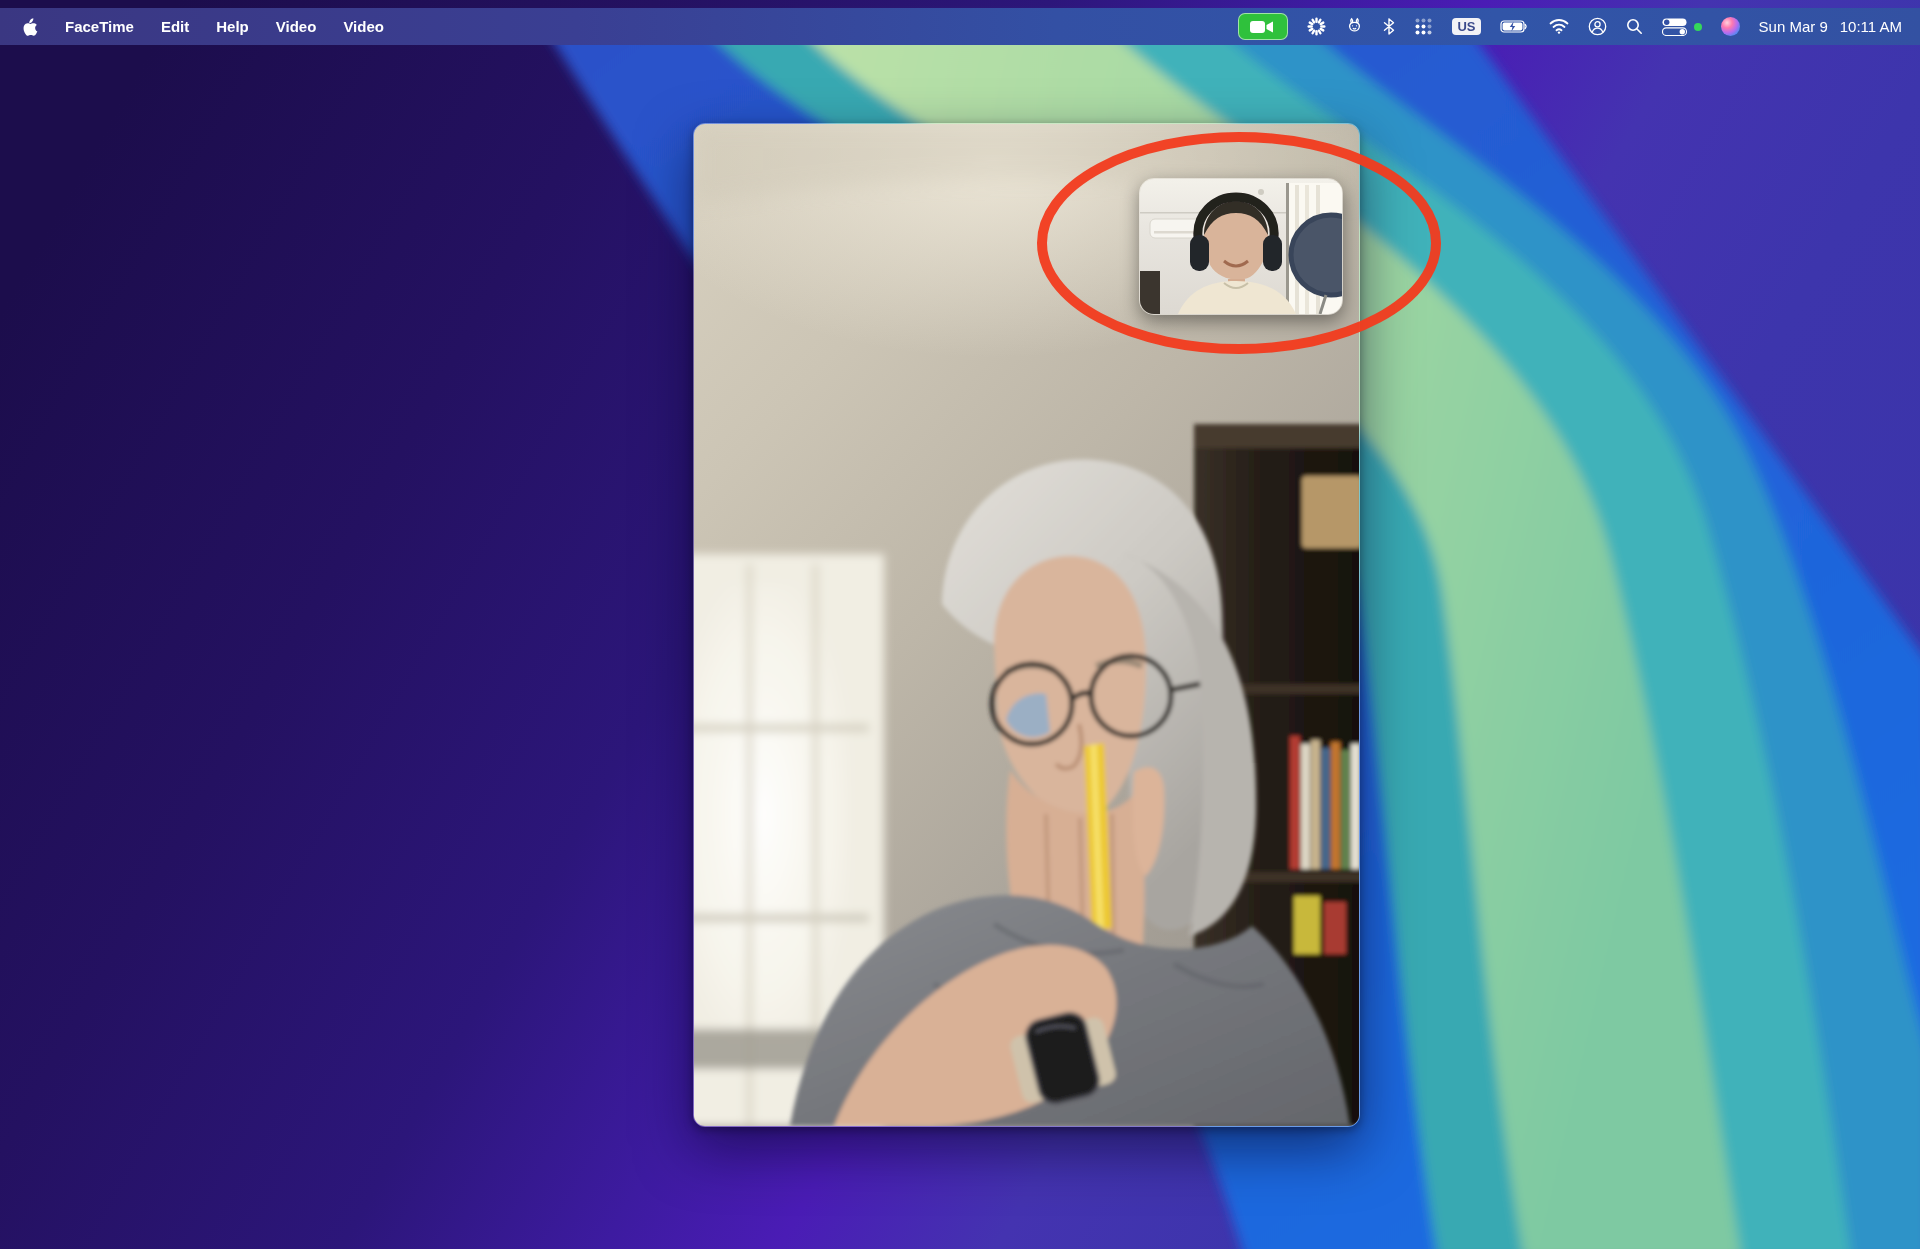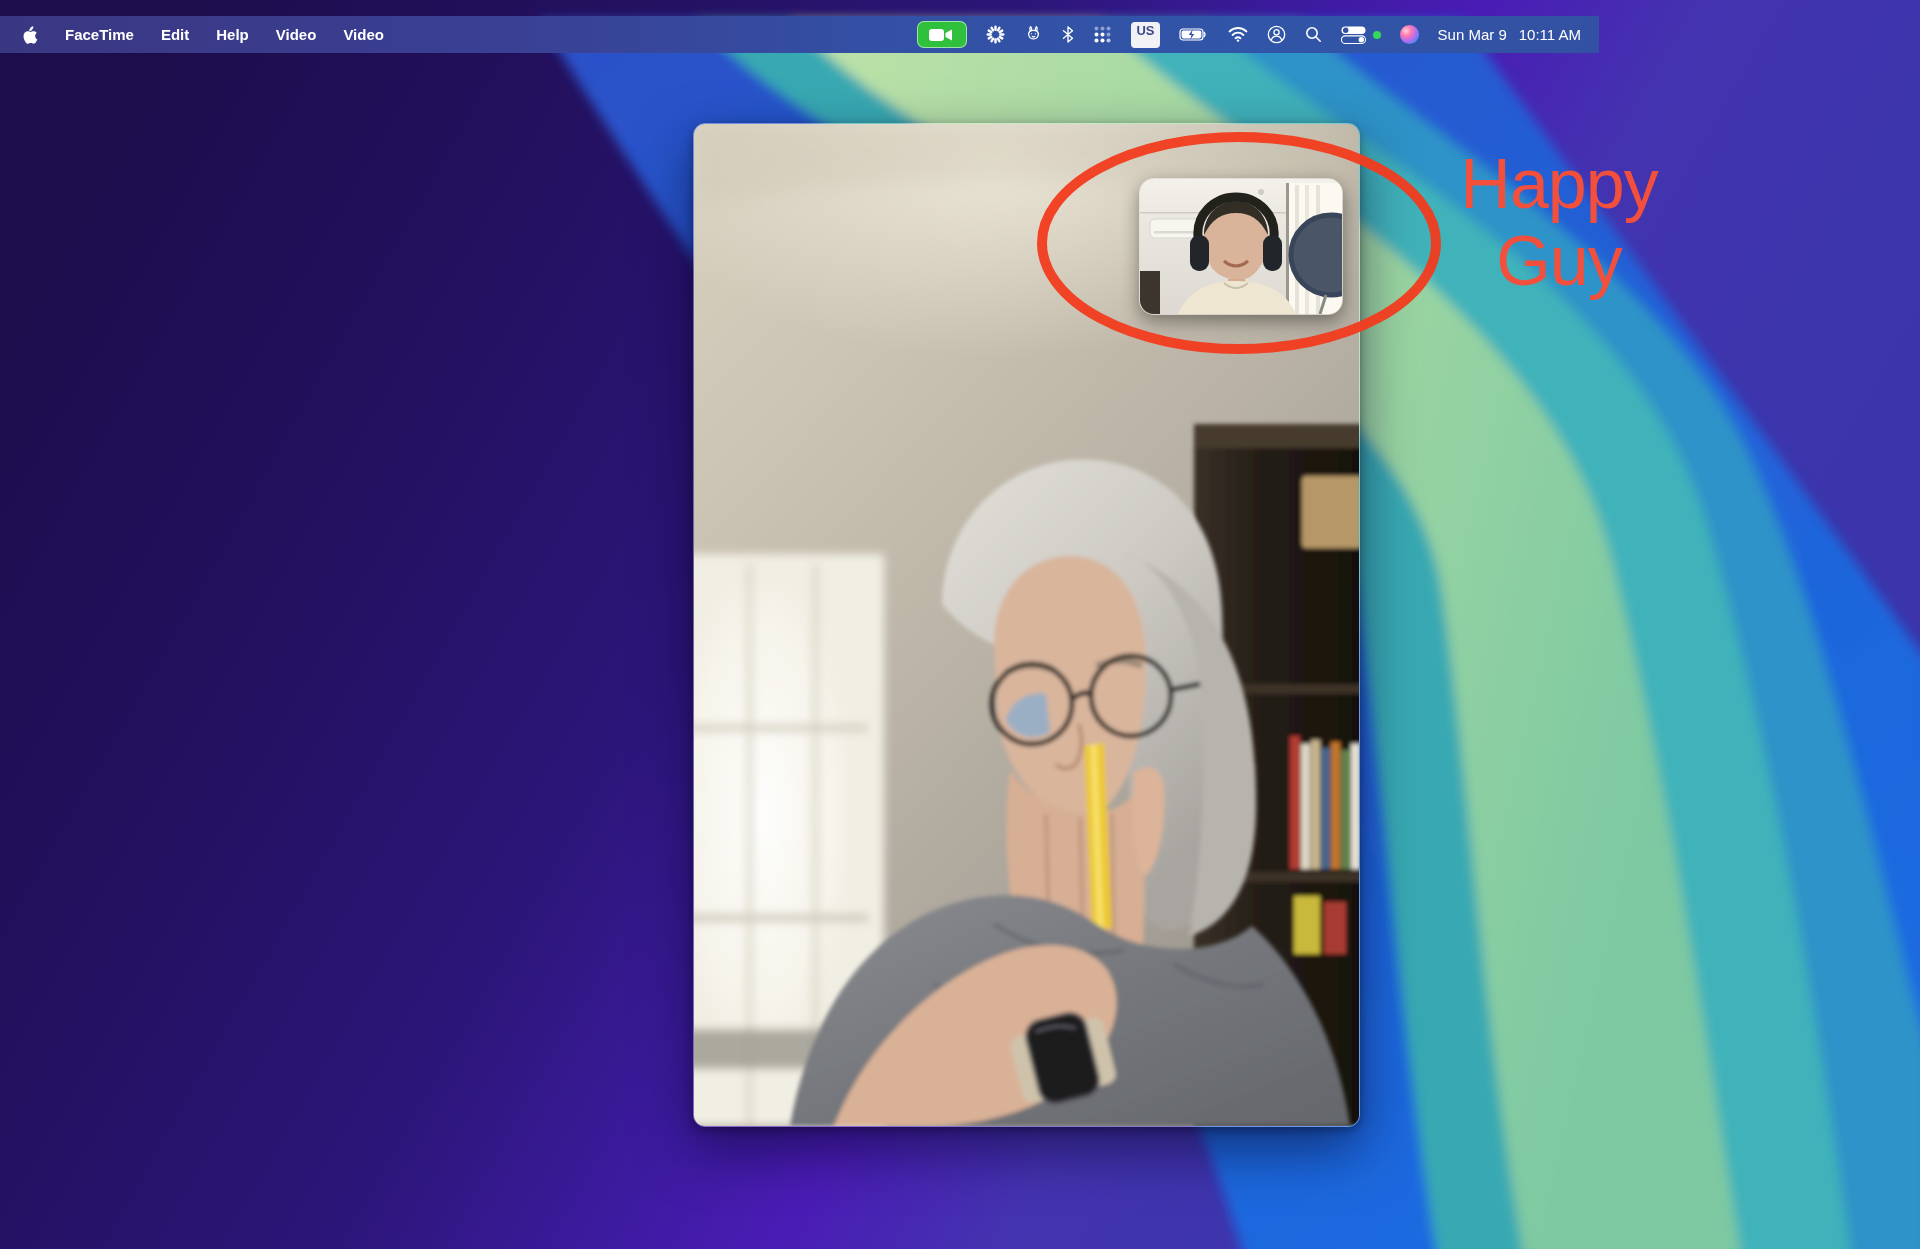--- a/index.html
+++ b/index.html
@@ -1,34 +1,34 @@
 <!DOCTYPE html>
 <html><head>
 <meta charset="utf-8">
 <style>
   html,body{margin:0;padding:0;background:#000;}
   #screen{position:relative;width:1920px;height:1249px;overflow:hidden;
           font-family:"Liberation Sans",sans-serif;-webkit-font-smoothing:antialiased;}
   
   #wallpaper{position:absolute;inset:0;z-index:0;}
   
-  #menubar{position:absolute;left:0;top:16px;width:1599px;height:37px;z-index:10;
+  #menubar{position:absolute;left:0;top:8px;width:1920px;height:37px;z-index:10;
            display:flex;align-items:center;justify-content:space-between;
            background:linear-gradient(to right,#3a3782 0%,#3a3f93 30%,#3350a4 55%,#3155a8 78%,#3351a2 100%);
            color:#fff;font-size:15px;}
   .mb-left{display:flex;align-items:center;gap:27px;padding-left:21px;}
   .mb-left .menu-item{white-space:nowrap;cursor:default;font-weight:bold;}
   .menu-item.app-name{font-weight:700;}
   .mb-right{display:flex;align-items:center;gap:19px;padding-right:18px;}
   .mb-right svg{display:block;}
   .status-icn{display:flex;align-items:center;justify-content:center;}
   .ft-pill{width:48px;height:25px;border-radius:7px;background:#2fc13c;
            border:1px solid rgba(255,255,255,.55);display:flex;align-items:center;justify-content:center;}
   .us-badge{background:#f2f2f6;color:#3b4a8c;font-weight:700;font-size:13px;
-            border-radius:4px;padding:1px 5px 10px;line-height:15px;}
+            border-radius:4px;padding:1px 5px 1px;line-height:15px;}
   .cc-wrap{display:flex;align-items:center;gap:5px;}
   .green-dot{width:8px;height:8px;border-radius:50%;background:#35d75a;}
   .siri-icn{width:19px;height:19px;border-radius:50%;
             background:radial-gradient(circle at 32% 30%,#ffd2dd 0%,#ff7ab0 28%,#b56cf0 55%,#3f8ef2 82%,#2a66d8 100%);}
   .clock{display:flex;gap:12px;white-space:nowrap;font-size:15px;text-align:right;}
   
   #ft-window{position:absolute;left:693px;top:123px;width:665px;height:1002px;z-index:5;
              border-radius:12px;overflow:hidden;border:1px solid rgba(255,255,255,.35);
              box-shadow:0 22px 55px rgba(8,4,40,.55),0 3px 10px rgba(0,0,0,.35);}
   #ft-window svg.scene{position:absolute;inset:0;}
@@ -390,18 +390,14 @@
           <path d="M38,135 C48,112 68,102 96,102 C124,102 146,112 156,135 Z" fill="#efe6d2"></path>
           <path d="M84,104 Q96,114 108,104" stroke="#c8c0a8" stroke-width="2" fill="none"></path>
         </g>
       </svg>
     </div>
   </div>
 
   <svg id="annotation-layer" width="1920" height="1249" viewBox="0 0 1920 1249">
     <ellipse cx="1239" cy="243" rx="197" ry="106" fill="none" stroke="#f23b1d" stroke-width="10" opacity="0.95"></ellipse>
   </svg>
-  <div id="happy-guy">
-    <div>Happy</div>
-    <div>Guy</div>
-  </div>
 
 </div>
 
 </body></html>

